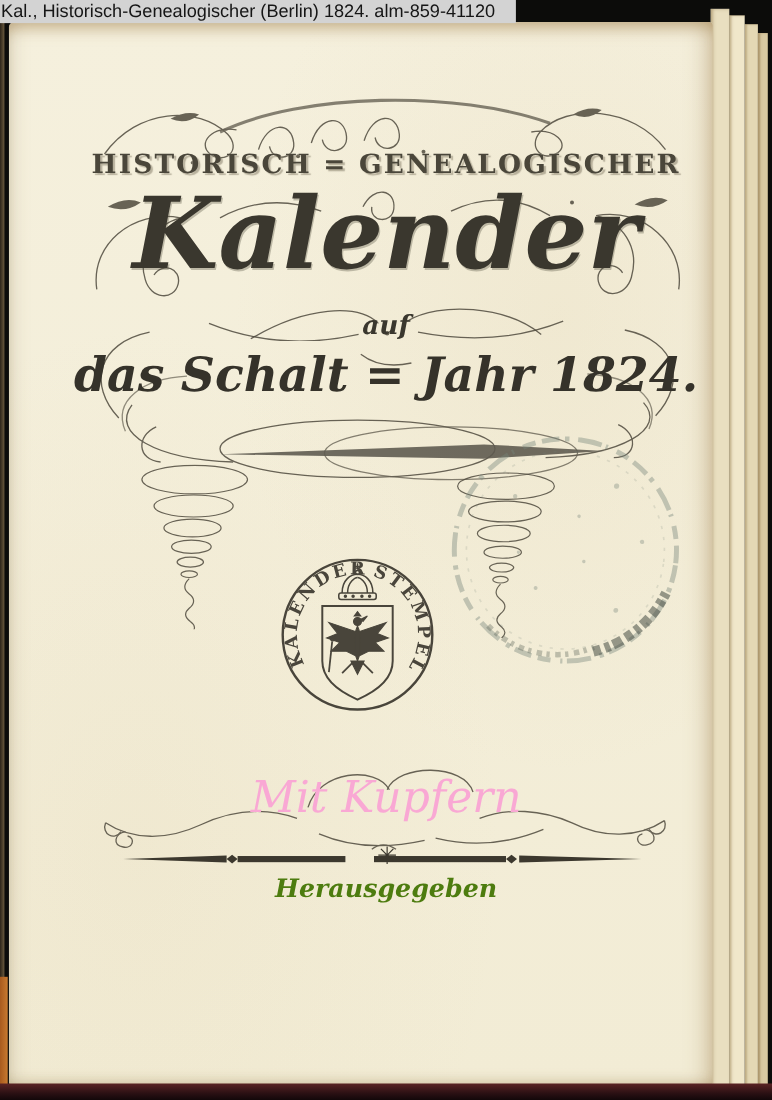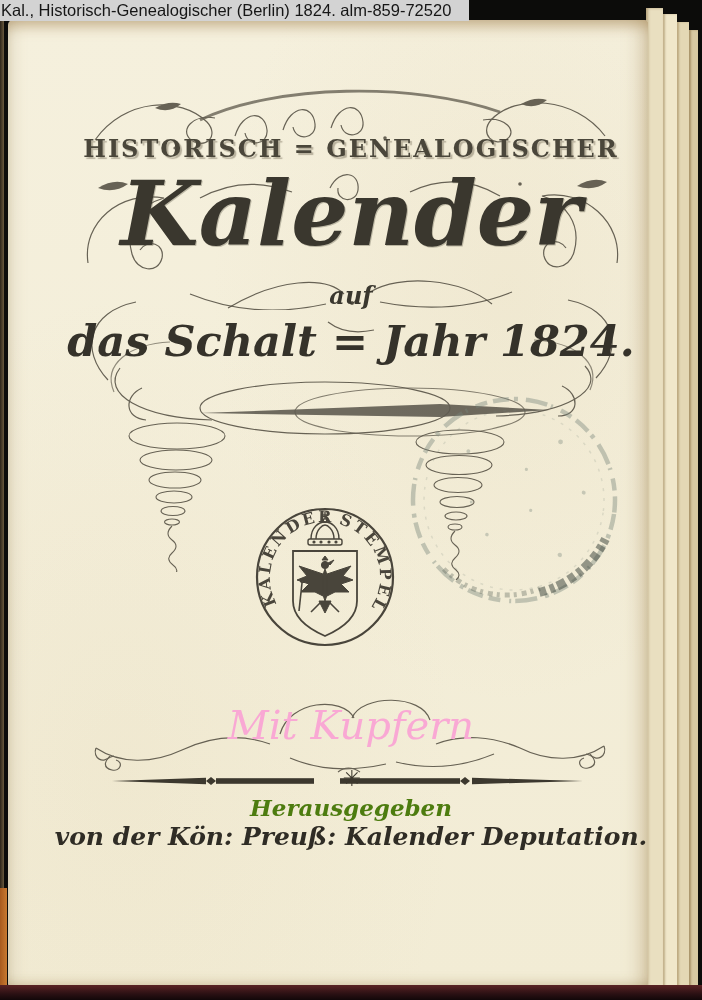--- a/index.html
+++ b/index.html
@@ -250,19 +250,18 @@
     </g>
   </svg>
   <div class="divider-star">✳</div>
 
   <div class="etext series">HISTORISCH = GENEALOGISCHER</div>
   <div class="etext kalender">Kalender</div>
   <div class="etext auf">auf</div>
   <div class="etext yearline">das Schalt = Jahr 1824.</div>
   <div class="etext kupfern">Mit Kupfern</div>
   <div class="etext herausg">Herausgegeben</div>
-  <div class="etext publisher">von der Kön: Preuß: Kalender Deputation.</div>
 
   <div class="caption">
-    <span>Kal., Historisch-Genealogischer (Berlin) 1824. alm-859-72520</span>
+    <span>Kal., Historisch-Genealogischer (Berlin) 1824. alm-859-41120</span>
   </div>
 
 </div>
 
 </body></html>

